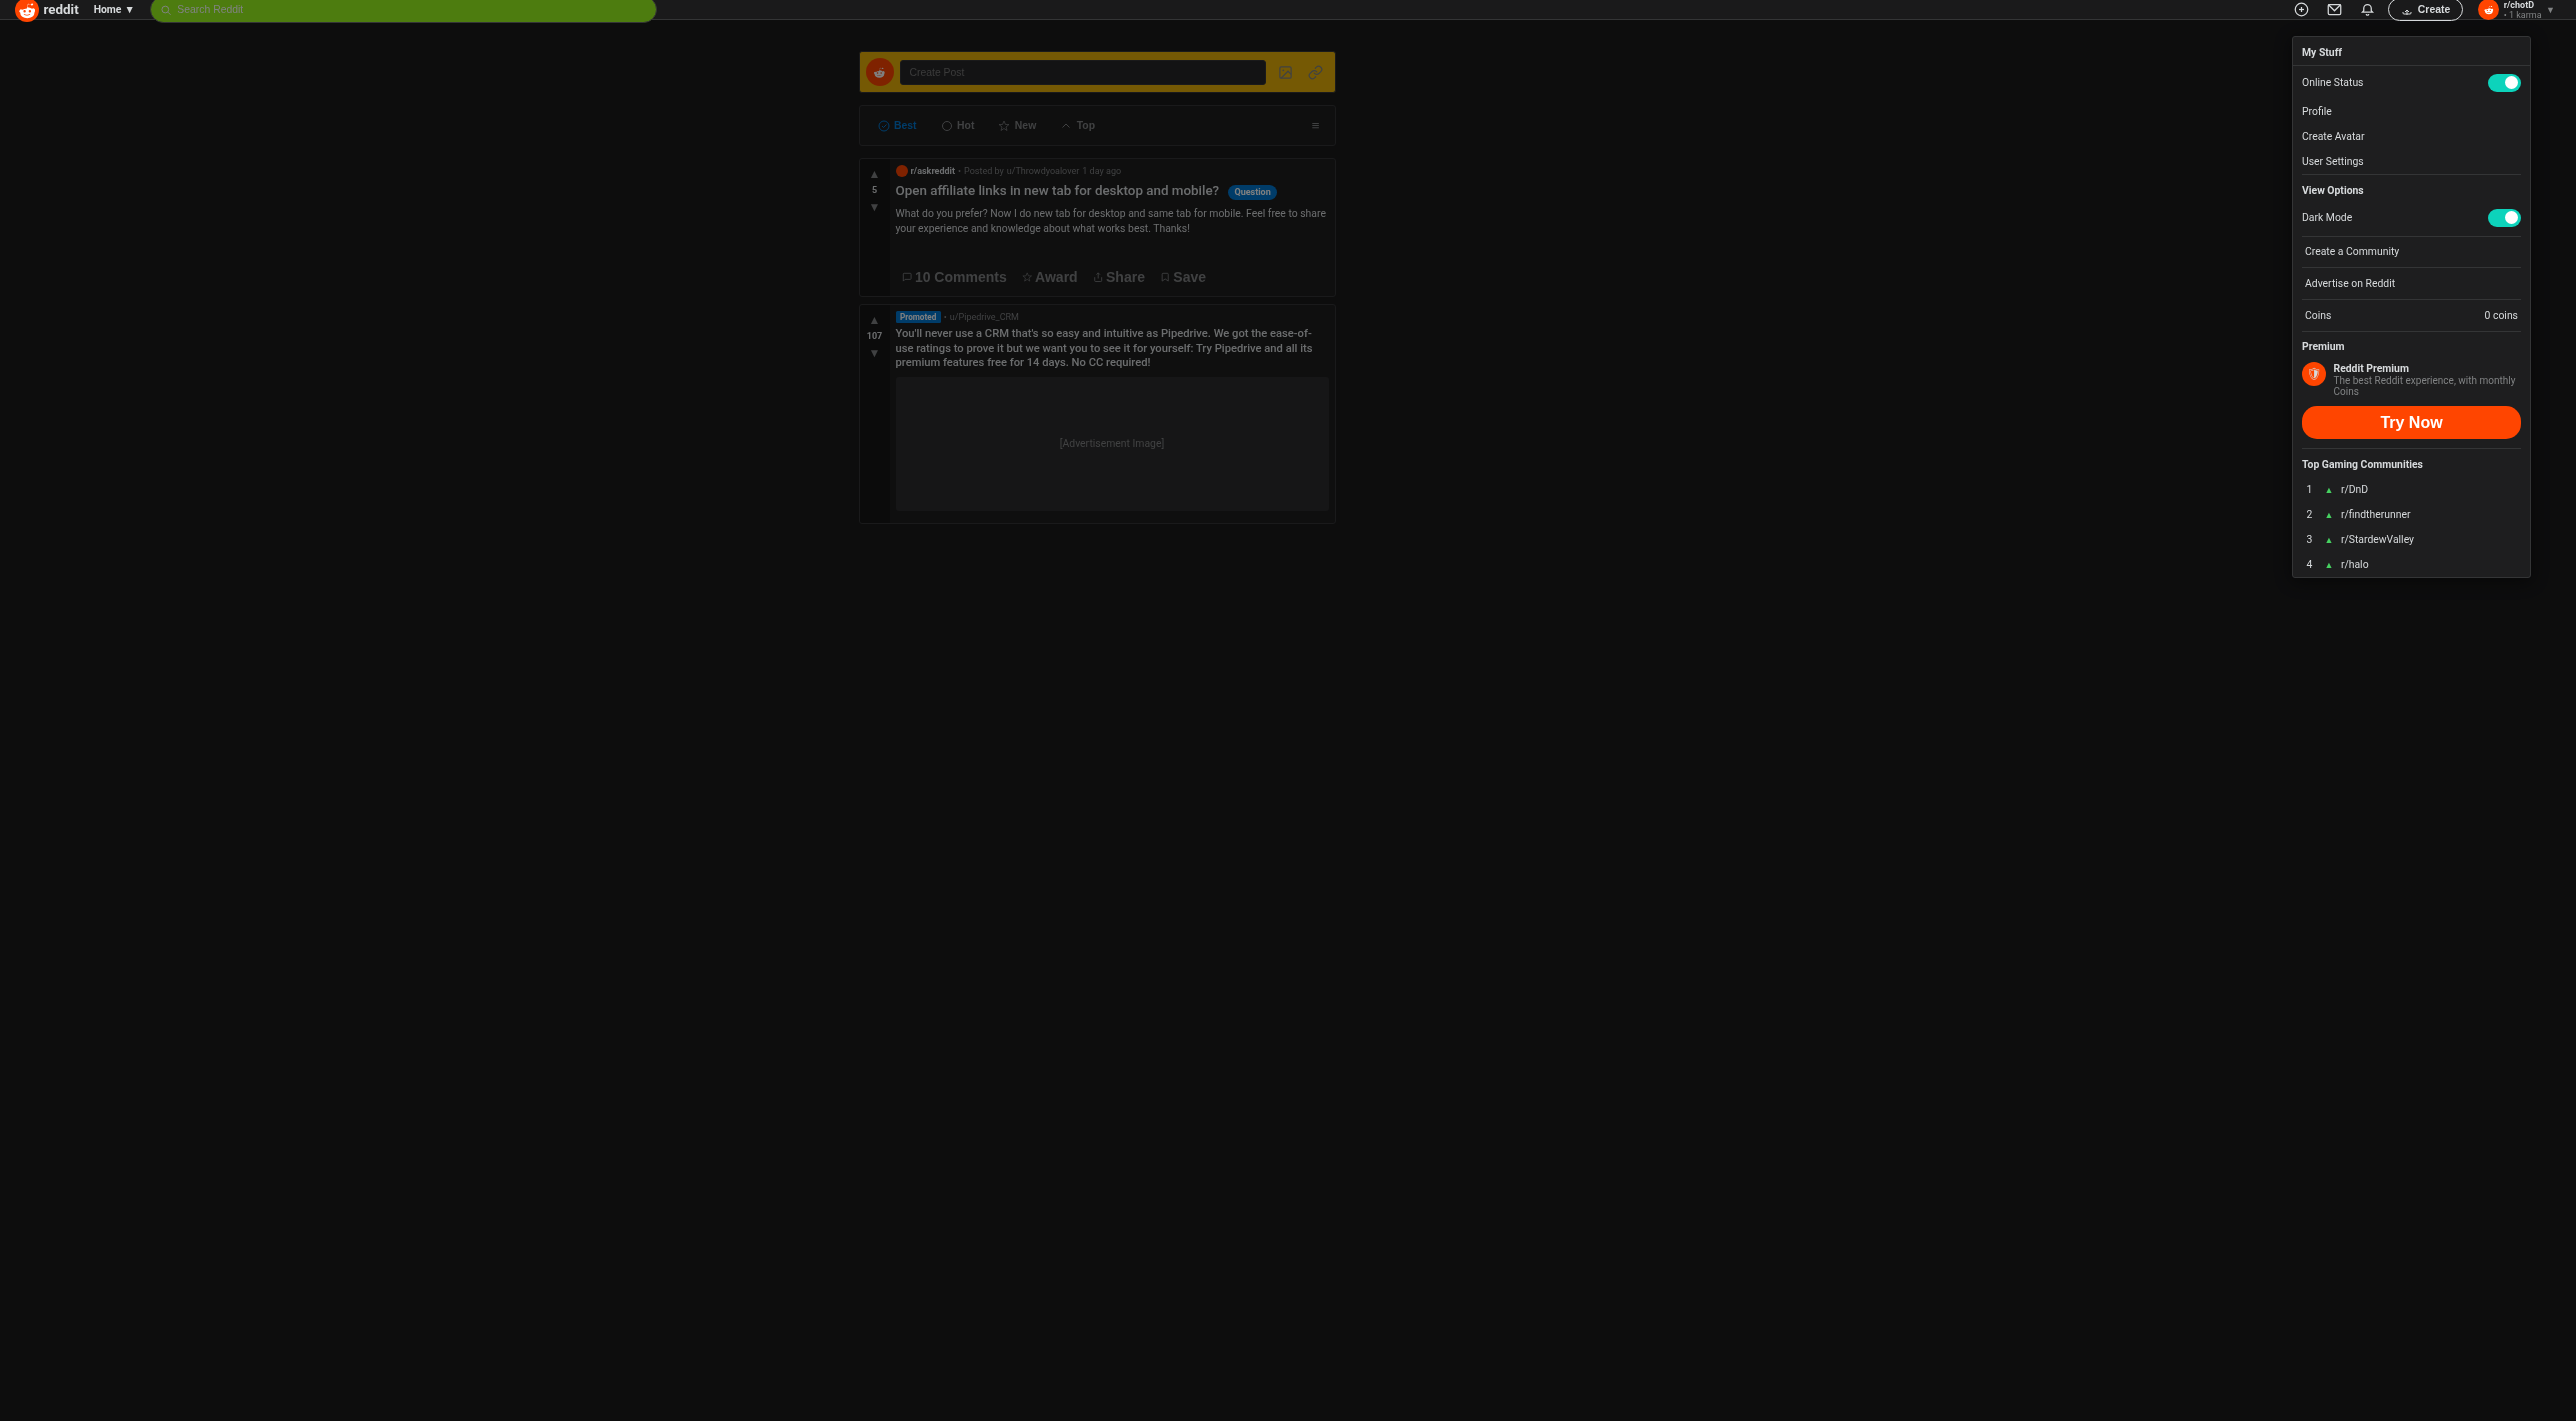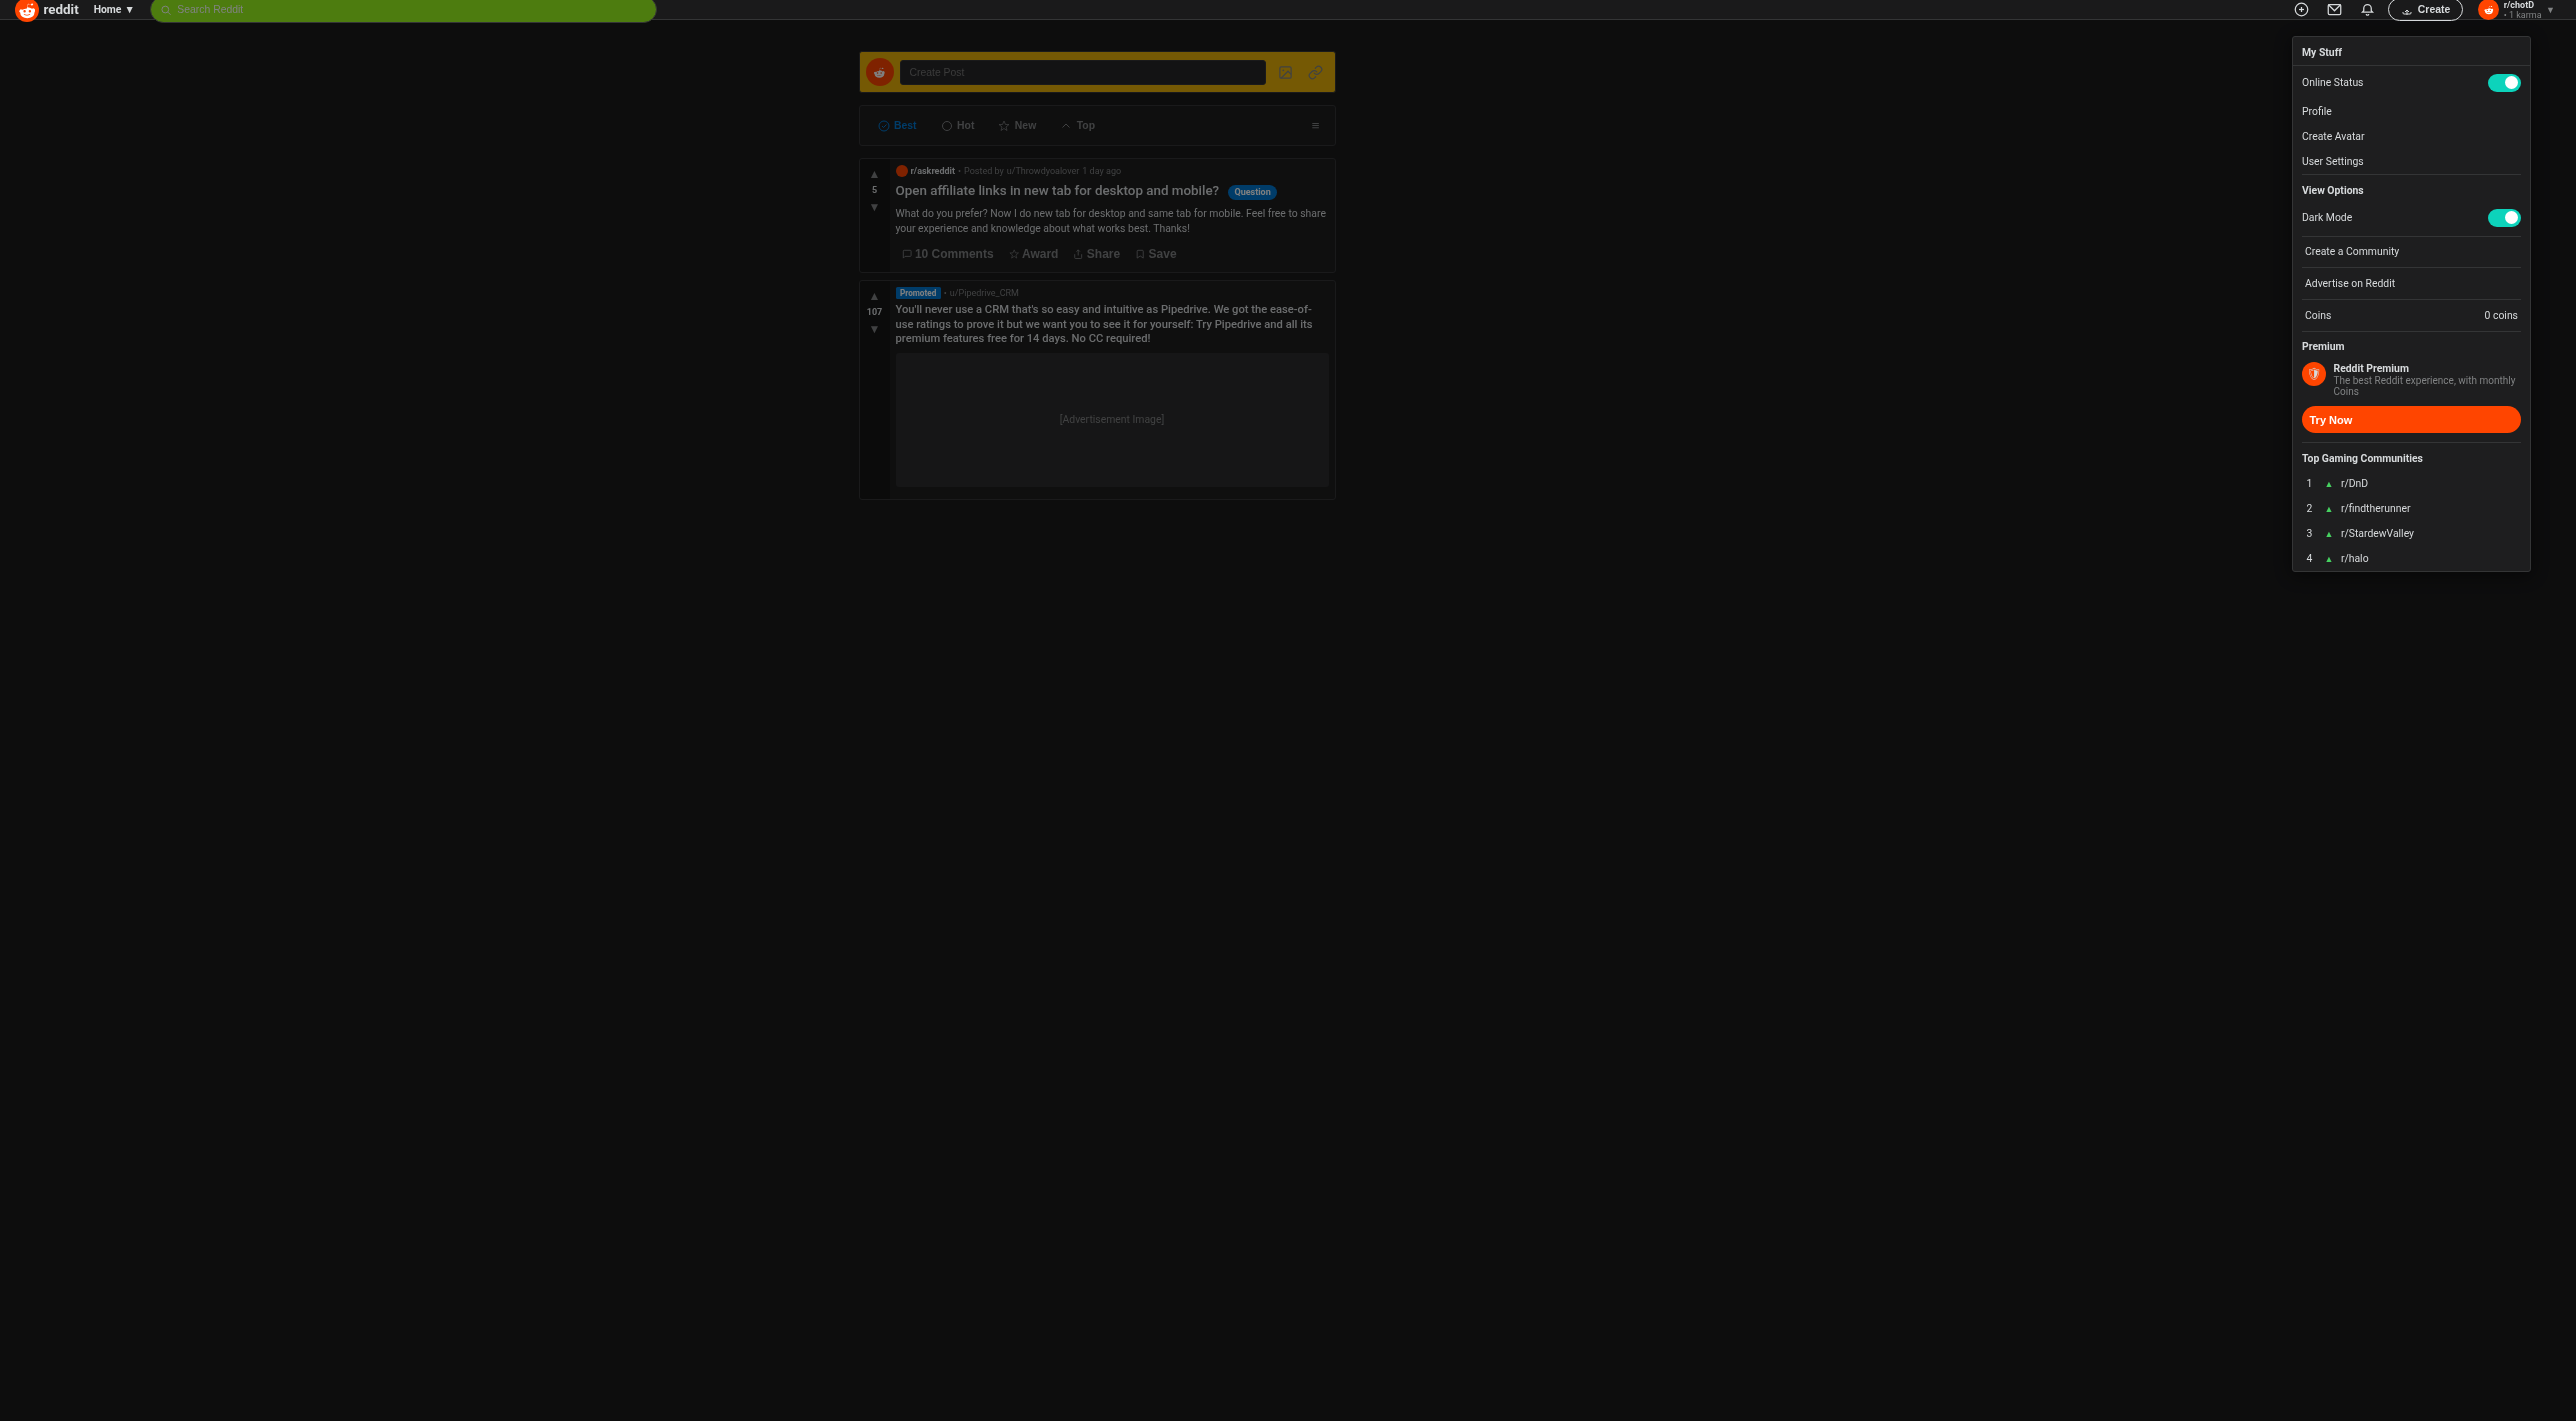--- a/index.html
+++ b/index.html
@@ -314,25 +314,26 @@
       display: flex;
       gap: 3px;
     }
     .post-action-btn {
       display: flex;
       align-items: center;
       gap: 3px;
       padding: 4.5px 6px;
       border-radius: 1.5px;
       cursor: pointer;
-      font-size: 12px;
+      font-size: 14px;
       font-weight: 700;
       color: #818384;
       background: none;
       border: none;
+      margin-top: 22px;
     }
 
     
     .promoted-badge {
       background: #0079d3;
       color: #fff;
       font-size: 8.2px;
       font-weight: 700;
       padding: 0.7px 4.5px;
       border-radius: 1.5px;
@@ -463,24 +464,24 @@
     .premium-desc { font-size: 10px; color: #818384; margin-top: 0; }
     .try-now-btn {
       display: block;
       width: calc(100% - 18px);
       margin: 0 9px 9px;
       background: #ff4500;
       color: #fff;
       border: none;
       border-radius: 15px;
       padding: 7.5px;
-      font-size: 11px;
-      font-weight: 700;
-      cursor: pointer;
-      text-align: left;
+      font-size: 16px;
+      font-weight: 700;
+      cursor: pointer;
+      text-align: center;
     }
 
     
     .gaming-title {
       padding: 9px 9px 6px;
       font-size: 10.4px;
       font-weight: 700;
       color: #d7dadc;
     }
     .gaming-row {

